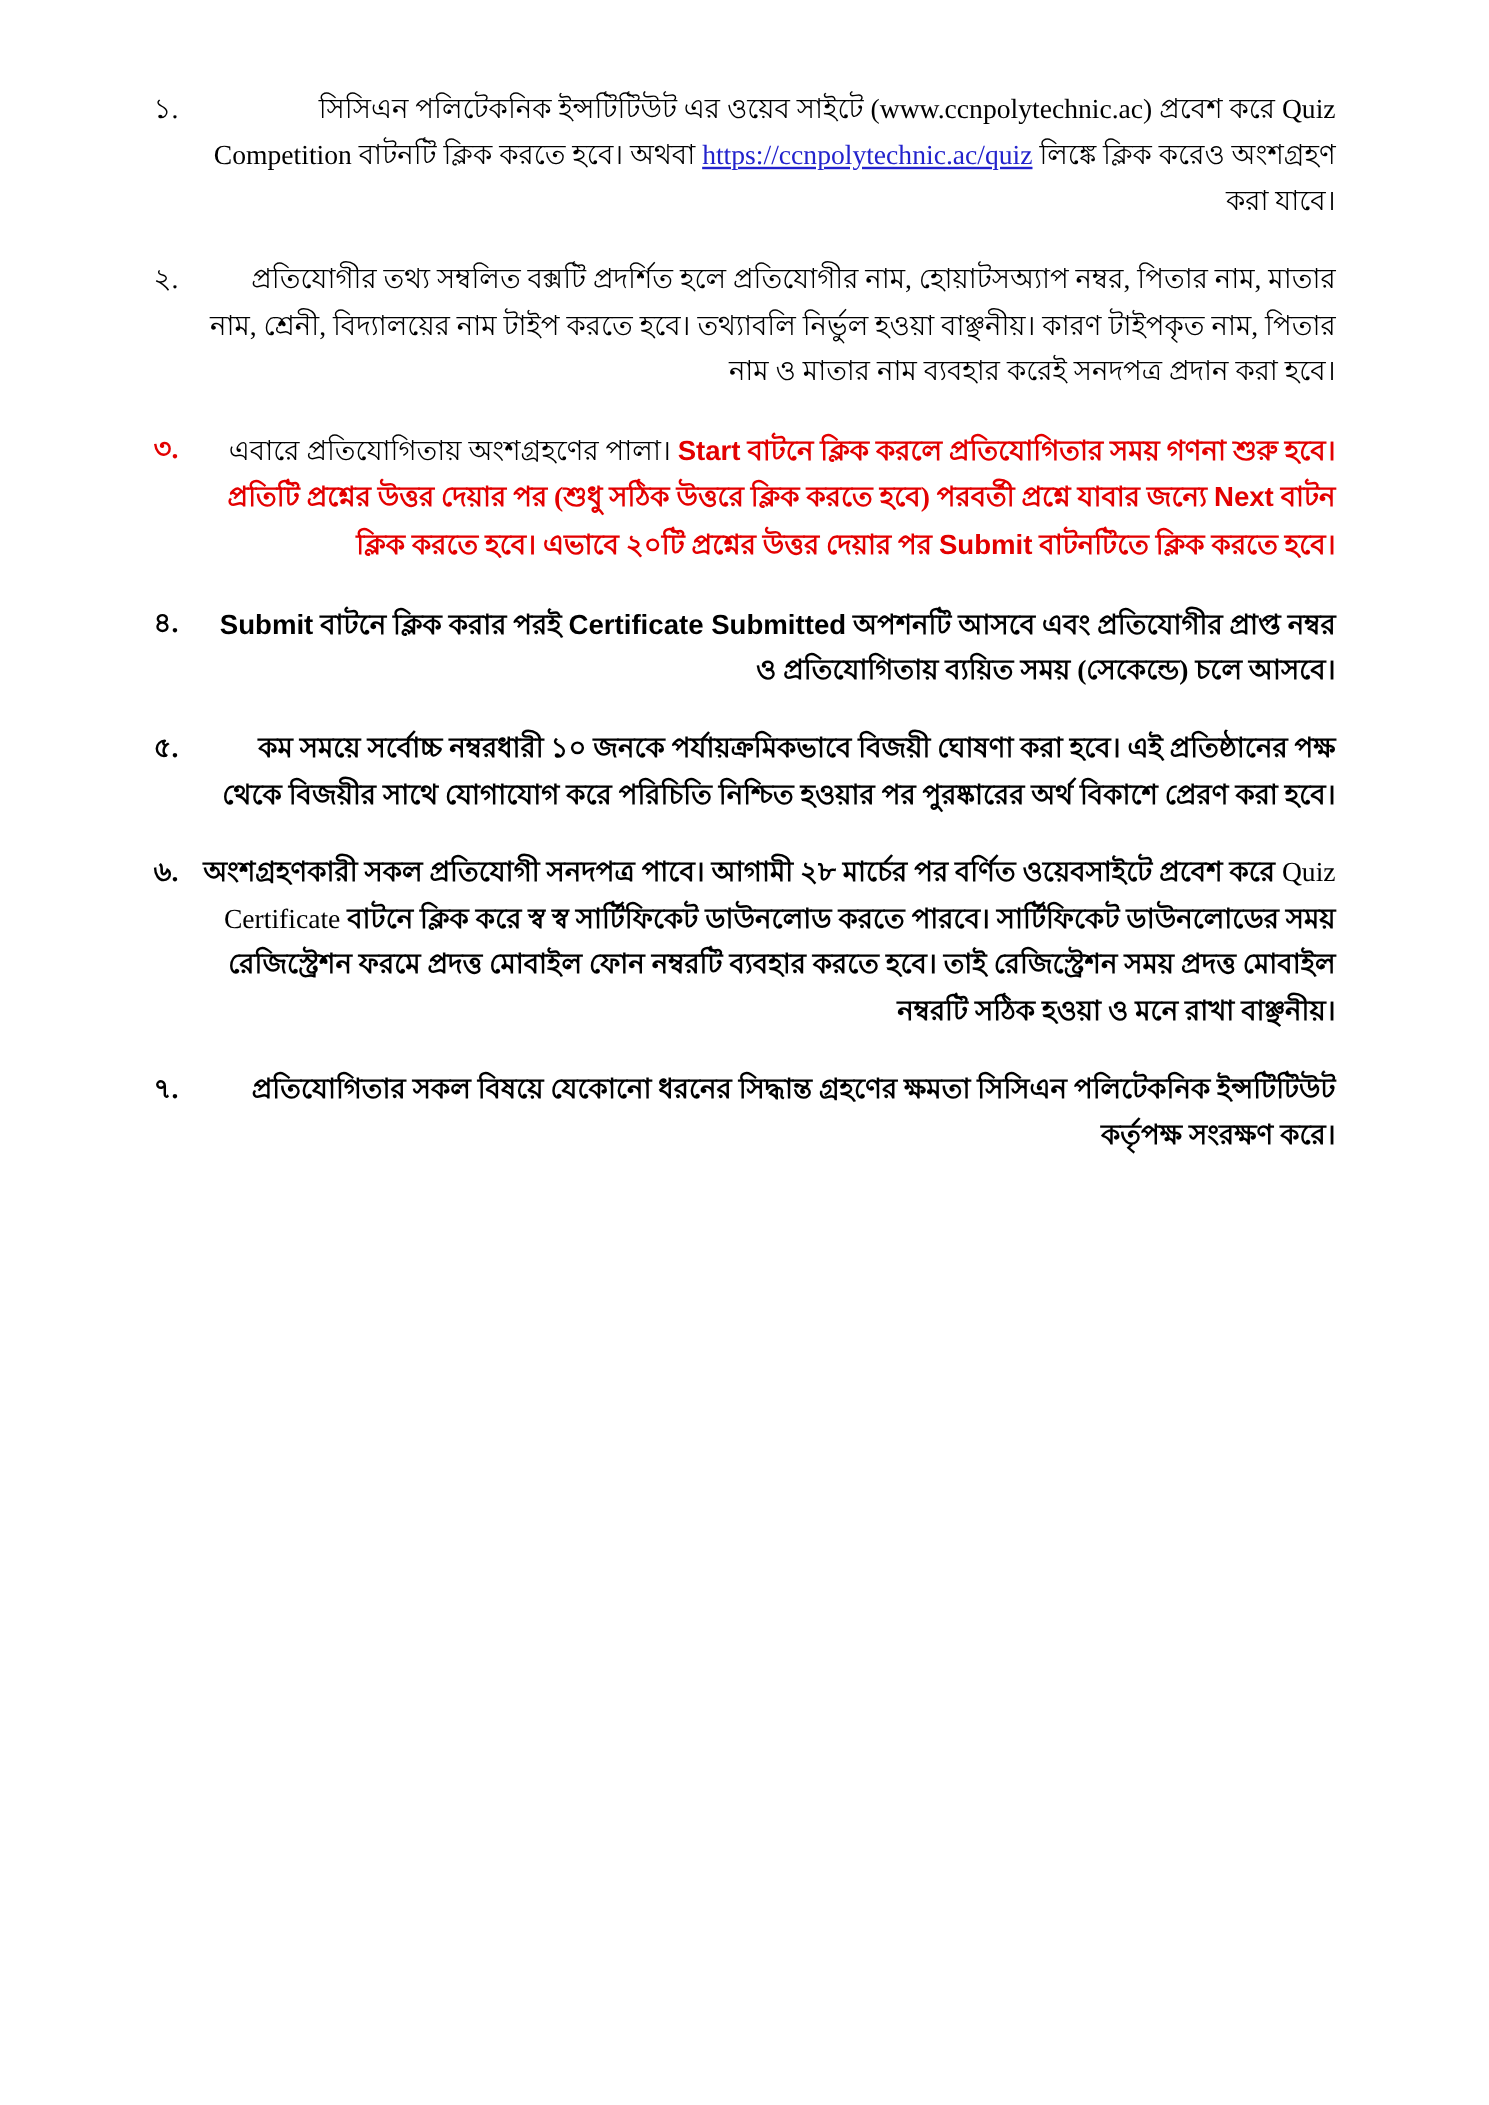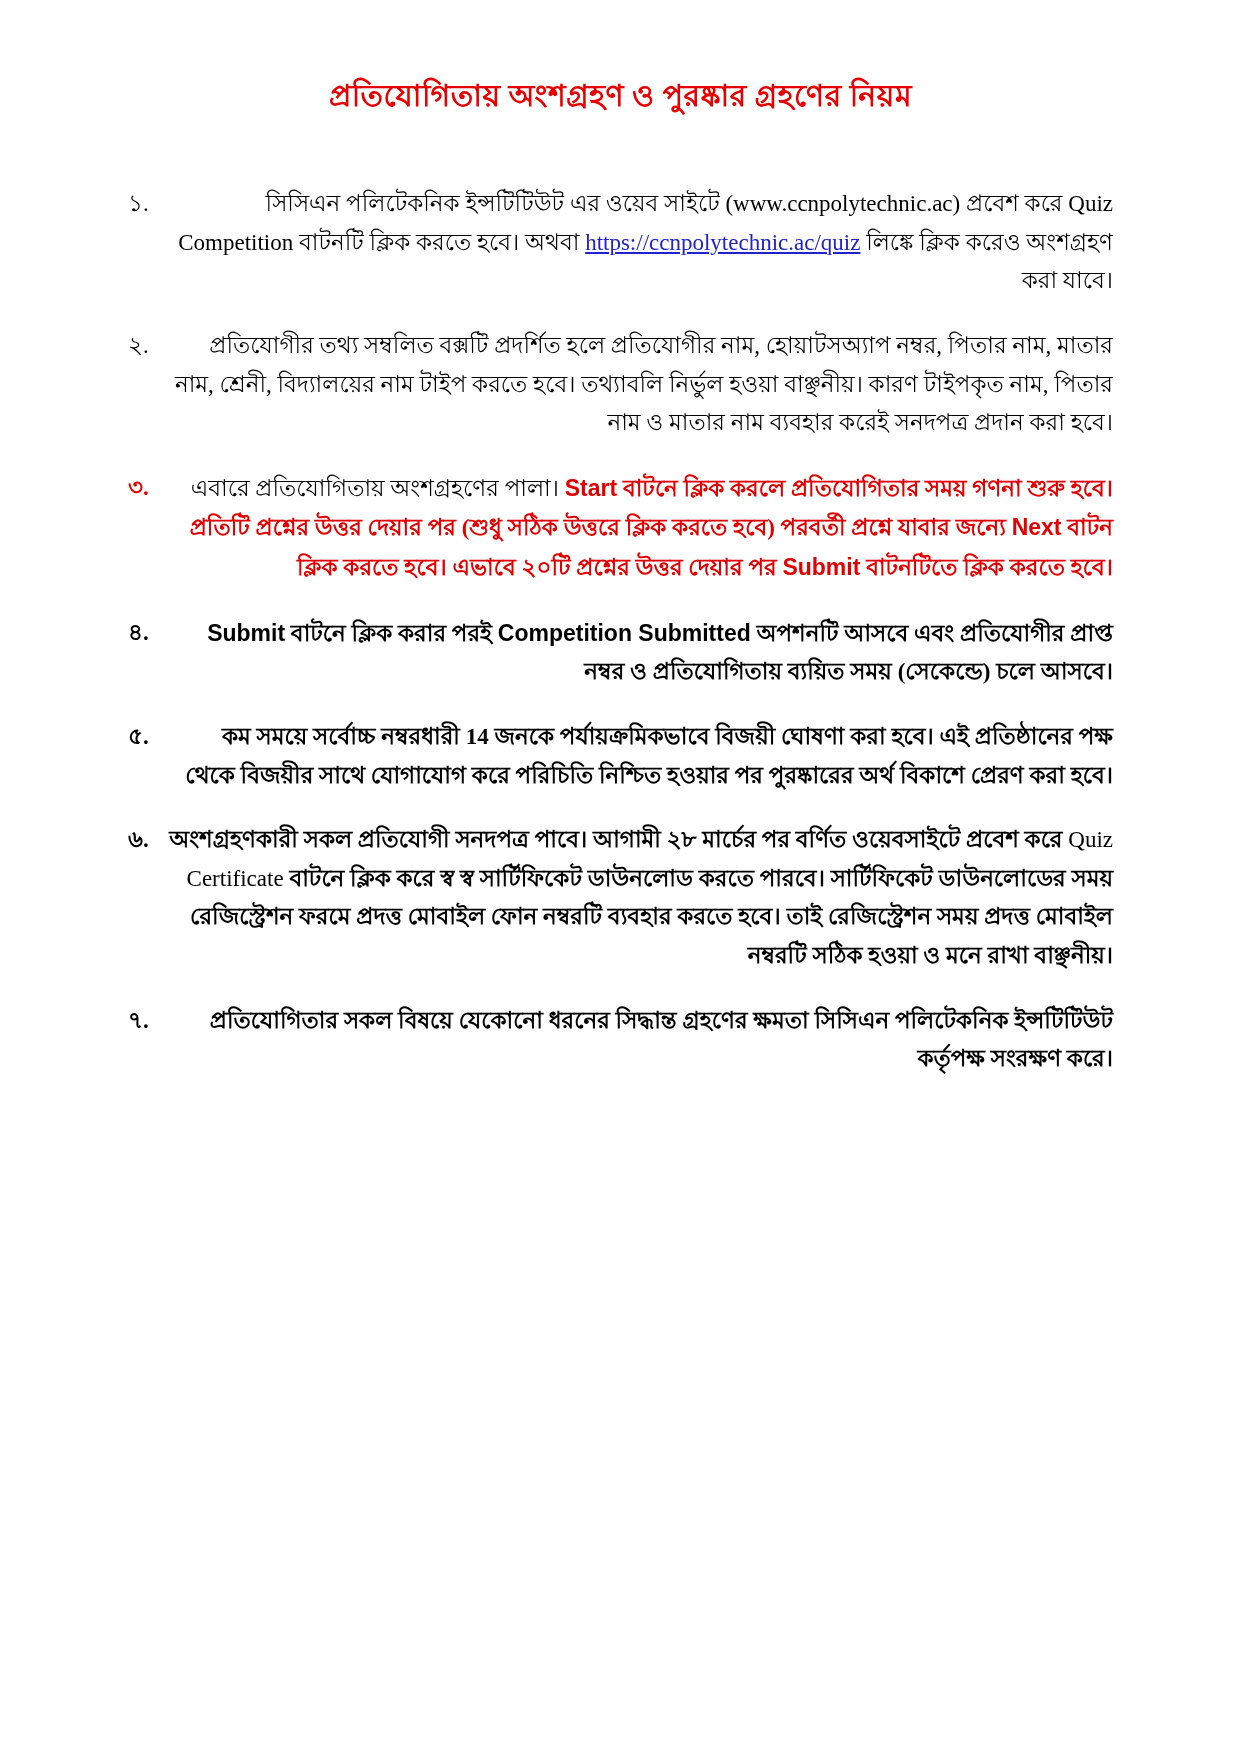--- a/index.html
+++ b/index.html
@@ -47,41 +47,40 @@
   .seg-en      { font-family: "Liberation Serif", serif; font-weight: 400; color: #000000; }
   .seg-en-bold { font-family: Liberation Sans, sans-serif; font-weight: 700; color: #000000; }
   .num-bn      { font-weight: 400; color: #000000; }
   .num-bn-bold { font-weight: 700; color: #000000; }
 </style>
 </head>
 <body>
 
 <div class="page">
   <div class="content">
-    <h1 class="doc-title" style="color: rgb(232, 0, 0);">প্রতিযোগিতায় অংশগ্রহণ ও পুরষ্কার গ্রহণের নিয়ম</h1>
     <div class="rules-list">
         <div class="rule-item">
           <span class="rule-num num-bn">১.</span>
           <div class="rule-text"><span class="seg-bn">সিসিএন পলিটেকনিক ইন্সটিটিউট এর ওয়েব সাইটে </span><span class="seg-en">(www.ccnpolytechnic.ac)</span><span class="seg-bn"> প্রবেশ করে </span><span class="seg-en">Quiz Competition</span><span class="seg-bn"> বাটনটি ক্লিক করতে হবে। অথবা </span><a class="seg-link" href="#" style="color: rgb(34, 34, 204); text-decoration: underline;">https://ccnpolytechnic.ac/quiz</a><span class="seg-bn"> লিঙ্কে ক্লিক করেও অংশগ্রহণ করা যাবে।</span></div>
         </div>
         <div class="rule-item">
           <span class="rule-num num-bn">২.</span>
           <div class="rule-text"><span class="seg-bn">প্রতিযোগীর তথ্য সম্বলিত বক্সটি প্রদর্শিত হলে প্রতিযোগীর নাম, হোয়াটসঅ্যাপ নম্বর, পিতার নাম, মাতার নাম, শ্রেনী, বিদ্যালয়ের নাম টাইপ করতে হবে। তথ্যাবলি নির্ভুল হওয়া বাঞ্ছনীয়। কারণ টাইপকৃত নাম, পিতার নাম ও মাতার নাম ব্যবহার করেই সনদপত্র প্রদান করা হবে।</span></div>
         </div>
         <div class="rule-item">
           <span class="rule-num num-bn" style="color: rgb(227, 0, 0); font-weight: 700;">৩.</span>
           <div class="rule-text"><span class="seg-bn">এবারে প্রতিযোগিতায় অংশগ্রহণের পালা। </span><span class="seg-en-bold" style="color: rgb(227, 0, 0);">Start</span><span class="seg-bn-bold" style="color: rgb(227, 0, 0);"> বাটনে ক্লিক করলে প্রতিযোগিতার সময় গণনা শুরু হবে। প্রতিটি প্রশ্নের উত্তর দেয়ার পর (শুধু সঠিক উত্তরে ক্লিক করতে হবে) পরবর্তী প্রশ্নে যাবার জন্যে </span><span class="seg-en-bold" style="color: rgb(227, 0, 0);">Next</span><span class="seg-bn-bold" style="color: rgb(227, 0, 0);"> বাটন ক্লিক করতে হবে। এভাবে ২০টি প্রশ্নের উত্তর দেয়ার পর </span><span class="seg-en-bold" style="color: rgb(227, 0, 0);">Submit</span><span class="seg-bn-bold" style="color: rgb(227, 0, 0);"> বাটনটিতে ক্লিক করতে হবে।</span></div>
         </div>
         <div class="rule-item">
           <span class="rule-num num-bn-bold">৪.</span>
-          <div class="rule-text"><span class="seg-en-bold">Submit</span><span class="seg-bn-bold"> বাটনে ক্লিক করার পরই </span><span class="seg-en-bold">Competition Submitted</span><span class="seg-bn-bold"> অপশনটি আসবে এবং প্রতিযোগীর প্রাপ্ত নম্বর ও প্রতিযোগিতায় ব্যয়িত সময় (সেকেন্ডে) চলে আসবে।</span></div>
+          <div class="rule-text"><span class="seg-en-bold">Submit</span><span class="seg-bn-bold"> বাটনে ক্লিক করার পরই </span><span class="seg-en-bold">Certificate Submitted</span><span class="seg-bn-bold"> অপশনটি আসবে এবং প্রতিযোগীর প্রাপ্ত নম্বর ও প্রতিযোগিতায় ব্যয়িত সময় (সেকেন্ডে) চলে আসবে।</span></div>
         </div>
         <div class="rule-item">
           <span class="rule-num num-bn-bold">৫.</span>
-          <div class="rule-text"><span class="seg-bn-bold">কম সময়ে সর্বোচ্চ নম্বরধারী 14 জনকে পর্যায়ক্রমিকভাবে বিজয়ী ঘোষণা করা হবে। এই প্রতিষ্ঠানের পক্ষ থেকে বিজয়ীর সাথে যোগাযোগ করে পরিচিতি নিশ্চিত হওয়ার পর পুরষ্কারের অর্থ বিকাশে প্রেরণ করা হবে।</span></div>
+          <div class="rule-text"><span class="seg-bn-bold">কম সময়ে সর্বোচ্চ নম্বরধারী ১০ জনকে পর্যায়ক্রমিকভাবে বিজয়ী ঘোষণা করা হবে। এই প্রতিষ্ঠানের পক্ষ থেকে বিজয়ীর সাথে যোগাযোগ করে পরিচিতি নিশ্চিত হওয়ার পর পুরষ্কারের অর্থ বিকাশে প্রেরণ করা হবে।</span></div>
         </div>
         <div class="rule-item">
           <span class="rule-num num-bn-bold">৬.</span>
           <div class="rule-text"><span class="seg-bn-bold">অংশগ্রহণকারী সকল প্রতিযোগী সনদপত্র পাবে। আগামী ২৮ মার্চের পর বর্ণিত ওয়েবসাইটে প্রবেশ করে </span><span class="seg-en">Quiz Certificate</span><span class="seg-bn-bold"> বাটনে ক্লিক করে স্ব স্ব সার্টিফিকেট ডাউনলোড করতে পারবে। সার্টিফিকেট ডাউনলোডের সময় রেজিস্ট্রেশন ফরমে প্রদত্ত মোবাইল ফোন নম্বরটি ব্যবহার করতে হবে। তাই রেজিস্ট্রেশন সময় প্রদত্ত মোবাইল নম্বরটি সঠিক হওয়া ও মনে রাখা বাঞ্ছনীয়।</span></div>
         </div>
         <div class="rule-item">
           <span class="rule-num num-bn-bold">৭.</span>
           <div class="rule-text"><span class="seg-bn-bold">প্রতিযোগিতার সকল বিষয়ে যেকোনো ধরনের সিদ্ধান্ত গ্রহণের ক্ষমতা সিসিএন পলিটেকনিক ইন্সটিটিউট কর্তৃপক্ষ সংরক্ষণ করে।</span></div>
         </div>
       </div>

